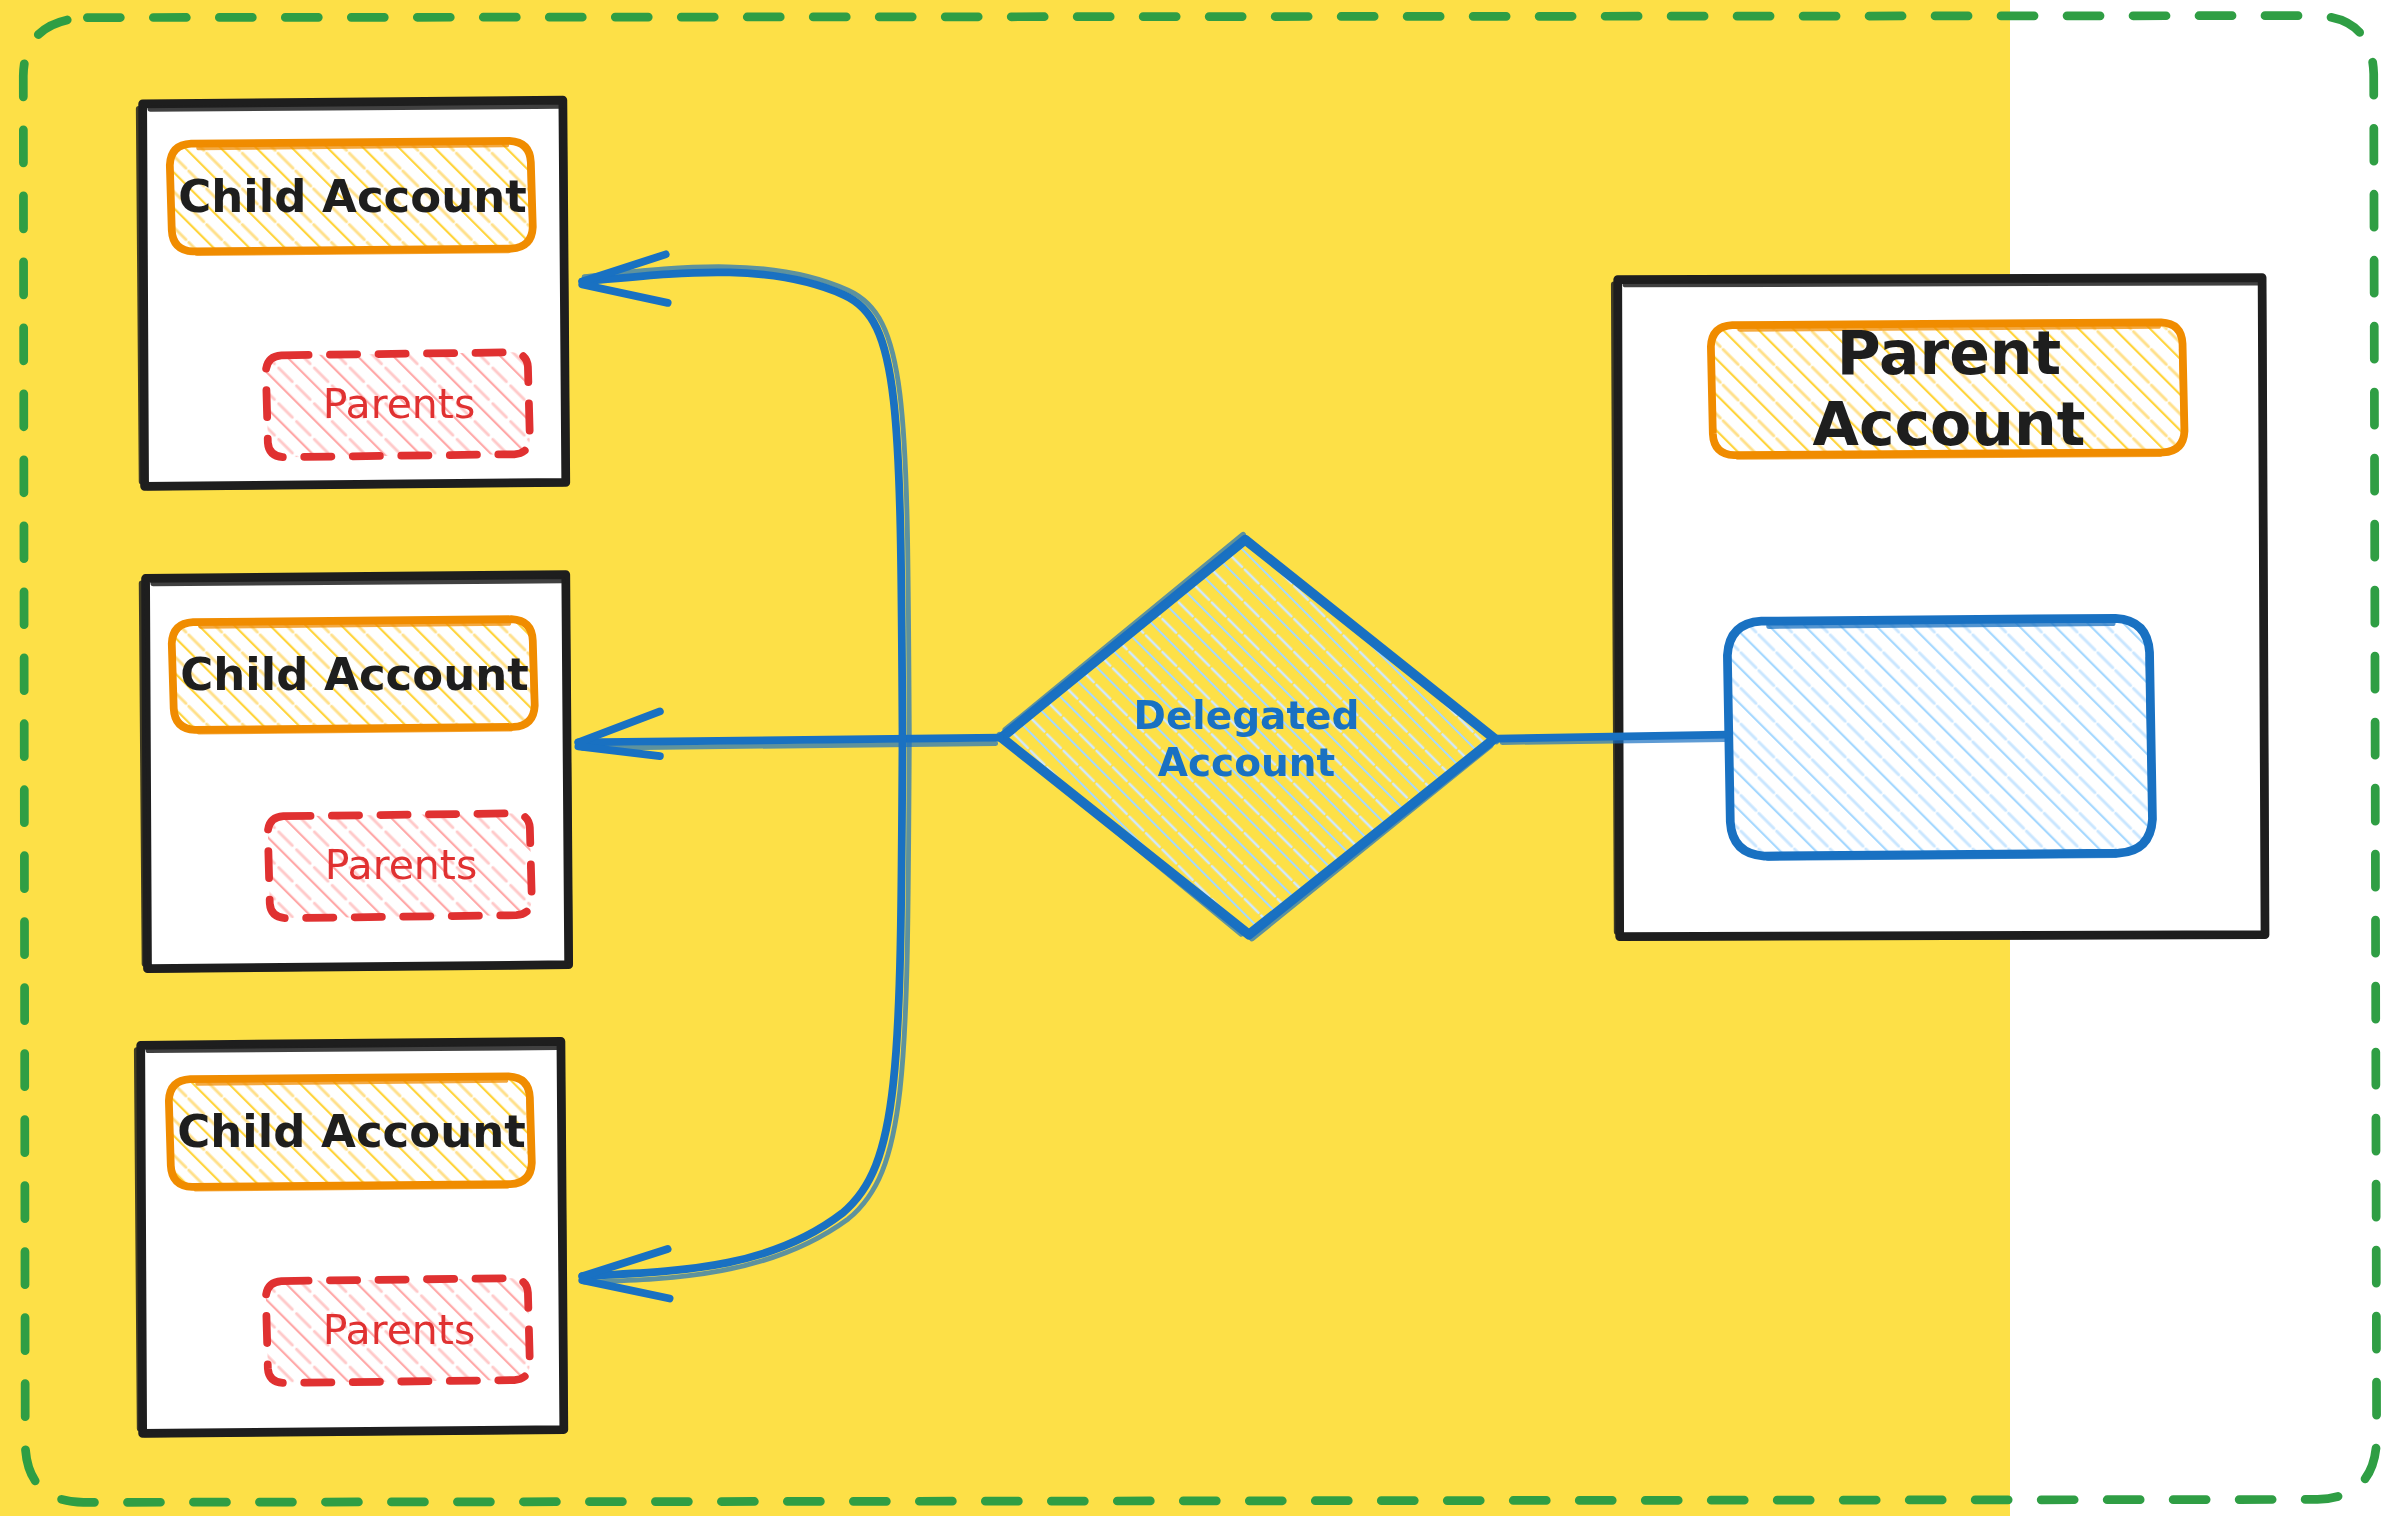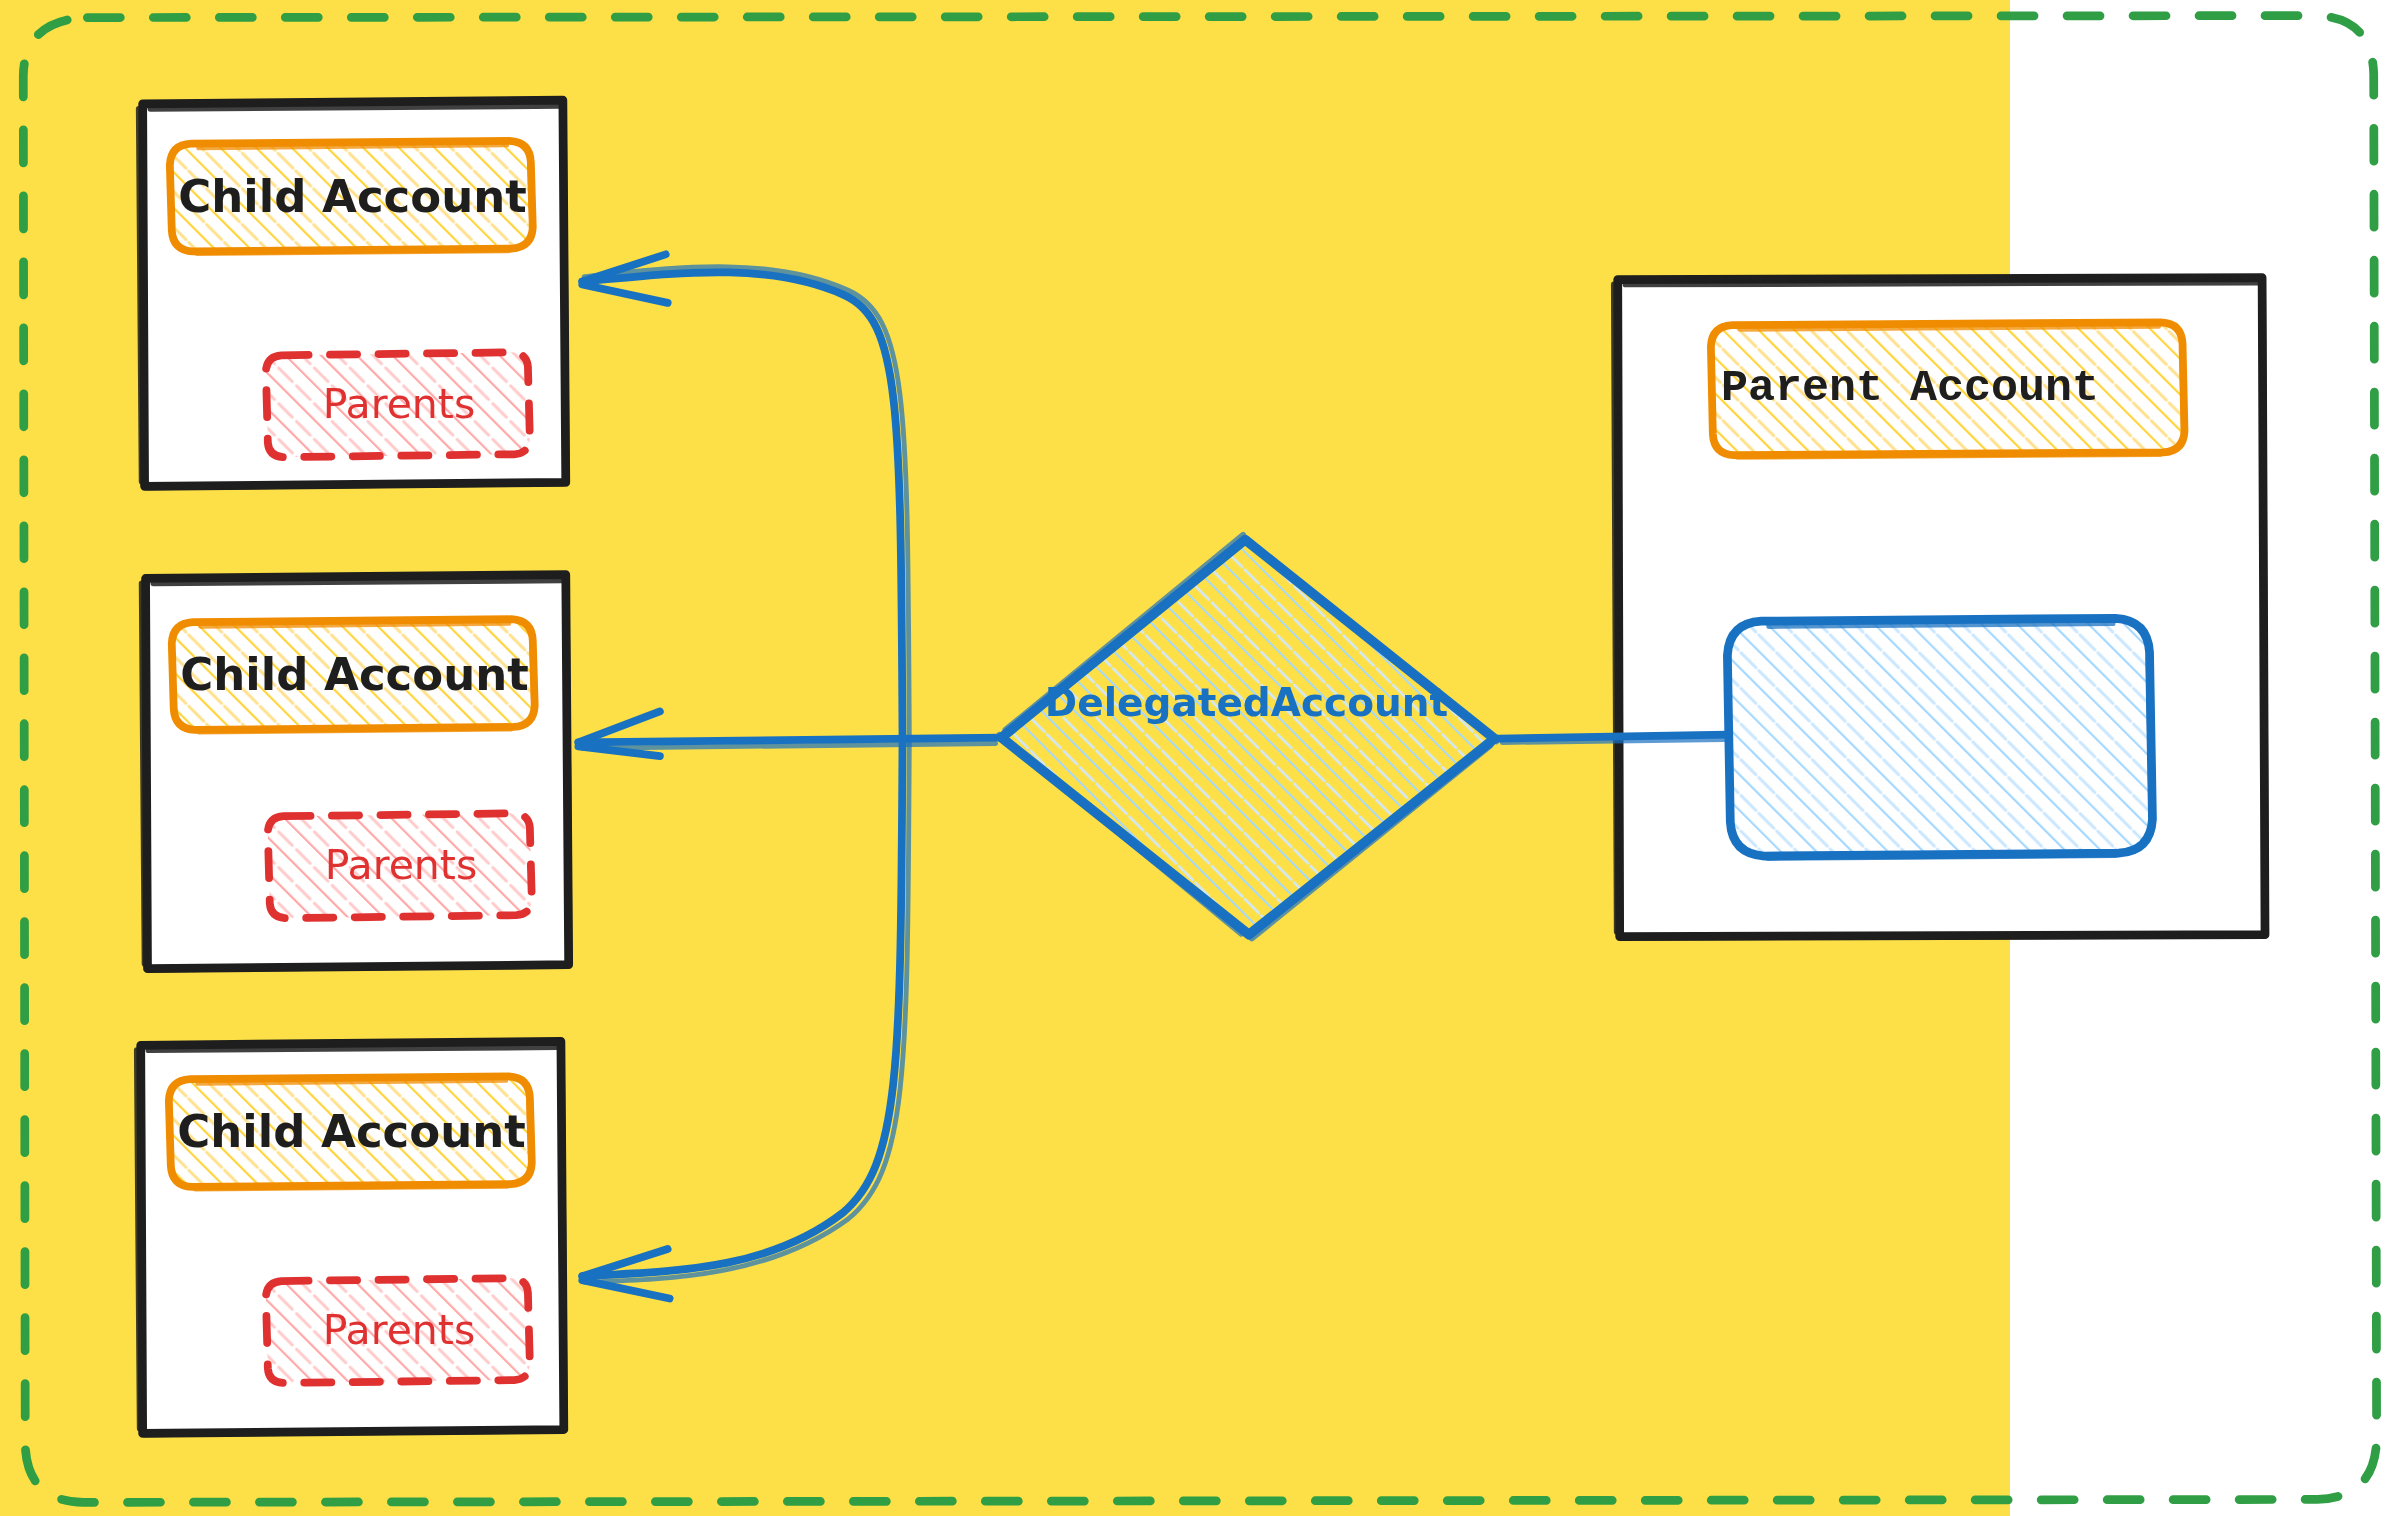--- a/index.html
+++ b/index.html
@@ -145,21 +145,21 @@
 
   <div class="lbl lbl-dark" style="left:172px;top:142px;width:361px;height:109px;font-size:45px;">Child Account</div>
   <div class="lbl lbl-red" style="left:268px;top:354px;width:262px;height:101px;font-size:41px;">Parents</div>
 
   <div class="lbl lbl-dark" style="left:174px;top:620px;width:361px;height:109px;font-size:45px;">Child Account</div>
   <div class="lbl lbl-red" style="left:270px;top:815px;width:262px;height:101px;font-size:41px;">Parents</div>
 
   <div class="lbl lbl-dark" style="left:171px;top:1077px;width:361px;height:109px;font-size:45px;">Child Account</div>
   <div class="lbl lbl-red" style="left:268px;top:1280px;width:262px;height:101px;font-size:41px;">Parents</div>
 
-  <div class="lbl lbl-dark" style="left:1674px;top:323px;width:472px;height:132px;font-size:45px;font-family:Liberation Mono, monospace;">Parent Account</div>
+  <div class="lbl lbl-dark" style="left:1713px;top:323px;width:472px;height:132px;font-size:60px;">Parent Account</div>
 
-  <div class="lbl lbl-blue" style="left:1067px;top:643px;width:359px;height:121px;font-size:39px;flex-direction:row;">
+  <div class="lbl lbl-blue" style="left:1067px;top:679px;width:359px;height:121px;font-size:39px;flex-direction:column;">
     <span>Delegated</span>
     <span>Account</span>
   </div>
 
 </div>
 
 
 </body></html>

